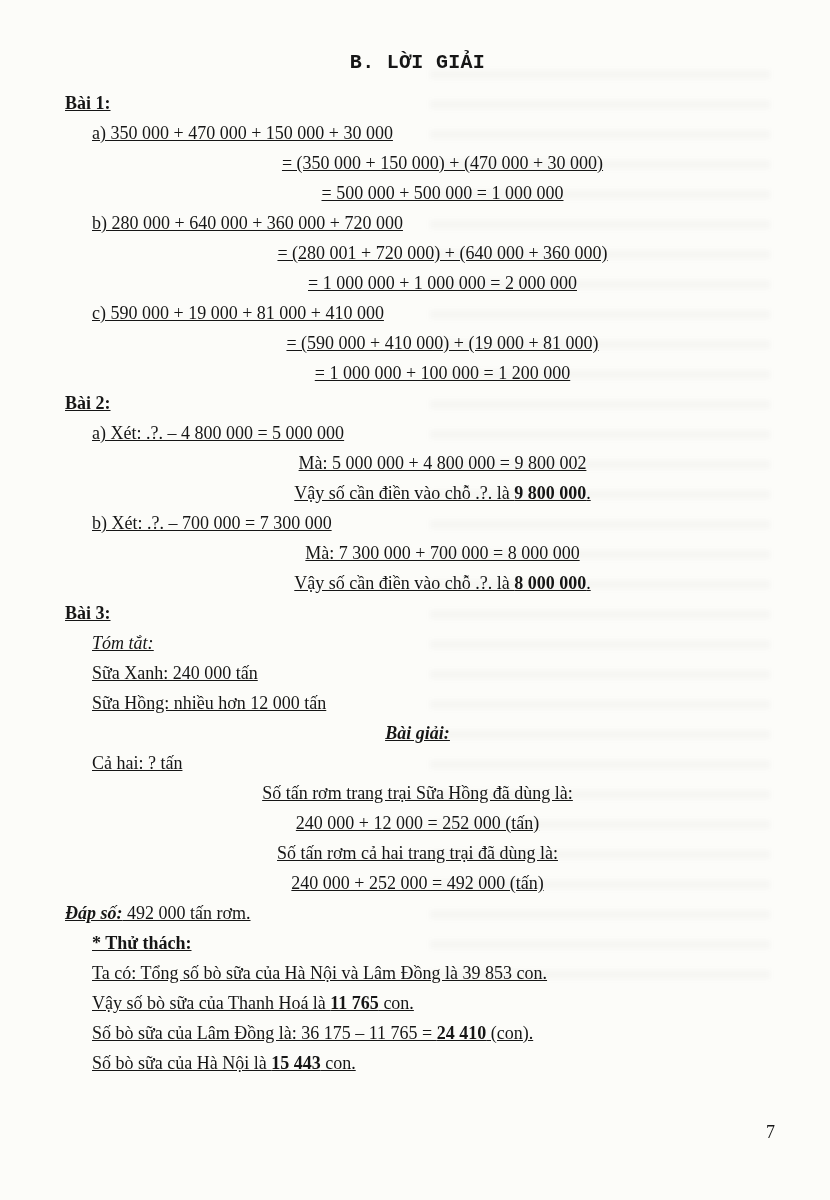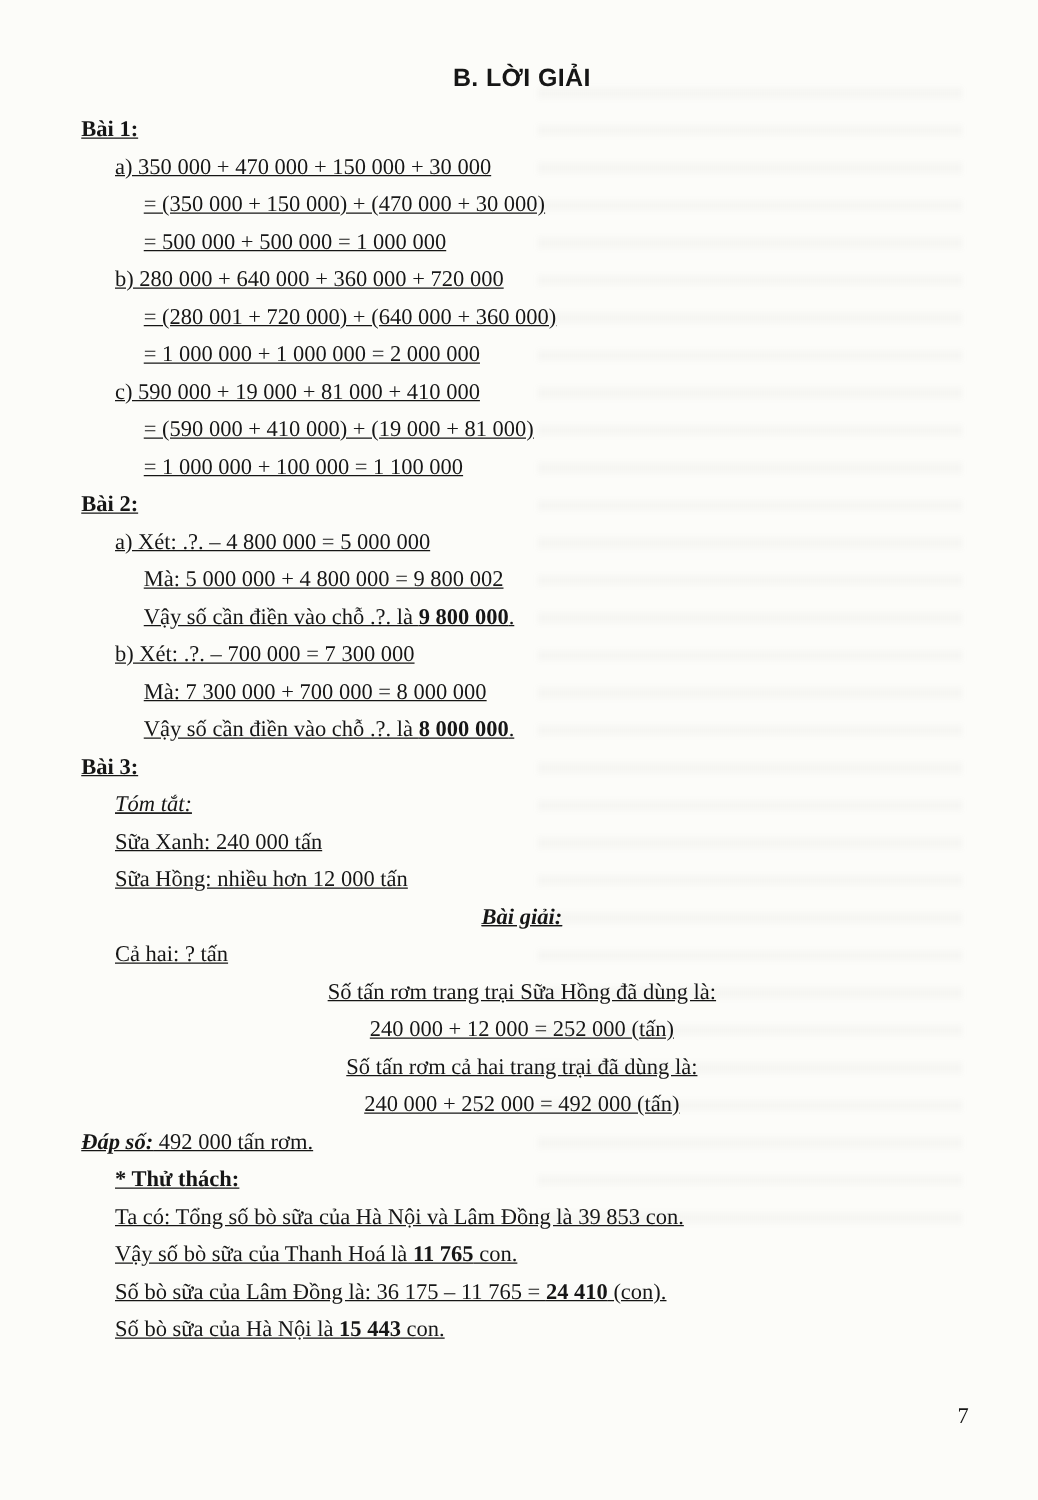--- a/index.html
+++ b/index.html
@@ -25,36 +25,36 @@
     filter: blur(2px);
     pointer-events: none;
   }
   .page {
     position: absolute;
     inset: 0;
     padding: 50px 60px 0 65px;
   }
   .title {
     text-align: center;
-    font-family: Liberation Sans, sans-serif;
+    font-family: Liberation Mono, monospace;
     font-weight: bold;
     font-size: 20px;
     line-height: 26px;
     margin-bottom: 12px;
     letter-spacing: 0.3px;
   }
   .line {
     font-size: 18px;
     line-height: 30px;
     white-space: pre-wrap;
     text-decoration: underline;
   }
   .ind0 { padding-left: 0; }
   .ind1 { padding-left: 27px; }
-  .ind2 { padding-left: 50px; }
+  .ind2 { padding-left: 50px; text-align: center; }
   .bold { font-weight: bold; }
   .iu { font-style: italic; text-decoration: underline; }
   .center { text-align: center; padding-left: 0; }
   .right { text-align: left; padding-right: 48px; }
   .bi { font-weight: bold; font-style: italic; }
   b { font-weight: bold; }
   .pagenum {
     position: absolute;
     top: 1122px;
     right: 55px;
@@ -73,21 +73,21 @@
 
   <div class="line ind0 bold">Bài 1:</div>
   <div class="line ind1">a) 350 000 + 470 000 + 150 000 + 30 000</div>
   <div class="line ind2">= (350 000 + 150 000) + (470 000 + 30 000)</div>
   <div class="line ind2">= 500 000 + 500 000 = 1 000 000</div>
   <div class="line ind1">b) 280 000 + 640 000 + 360 000 + 720 000</div>
   <div class="line ind2">= (280 001 + 720 000) + (640 000 + 360 000)</div>
   <div class="line ind2">= 1 000 000 + 1 000 000 = 2 000 000</div>
   <div class="line ind1">c) 590 000 + 19 000 + 81 000 + 410 000</div>
   <div class="line ind2">= (590 000 + 410 000) + (19 000 + 81 000)</div>
-  <div class="line ind2">= 1 000 000 + 100 000 = 1 100 000</div>
+  <div class="line ind2">= 1 000 000 + 100 000 = 1 200 000</div>
 
   <div class="line ind0 bold">Bài 2:</div>
   <div class="line ind1">a) Xét: .?. – 4 800 000 = 5 000 000</div>
   <div class="line ind2">Mà: 5 000 000 + 4 800 000 = 9 800 002</div>
   <div class="line ind2"><span>Vậy số cần điền vào chỗ .?. là </span><b>9 800 000</b><span>.</span></div>
   <div class="line ind1">b) Xét: .?. – 700 000 = 7 300 000</div>
   <div class="line ind2">Mà: 7 300 000 + 700 000 = 8 000 000</div>
   <div class="line ind2"><span>Vậy số cần điền vào chỗ .?. là </span><b>8 000 000</b><span>.</span></div>
 
   <div class="line ind0 bold">Bài 3:</div>

